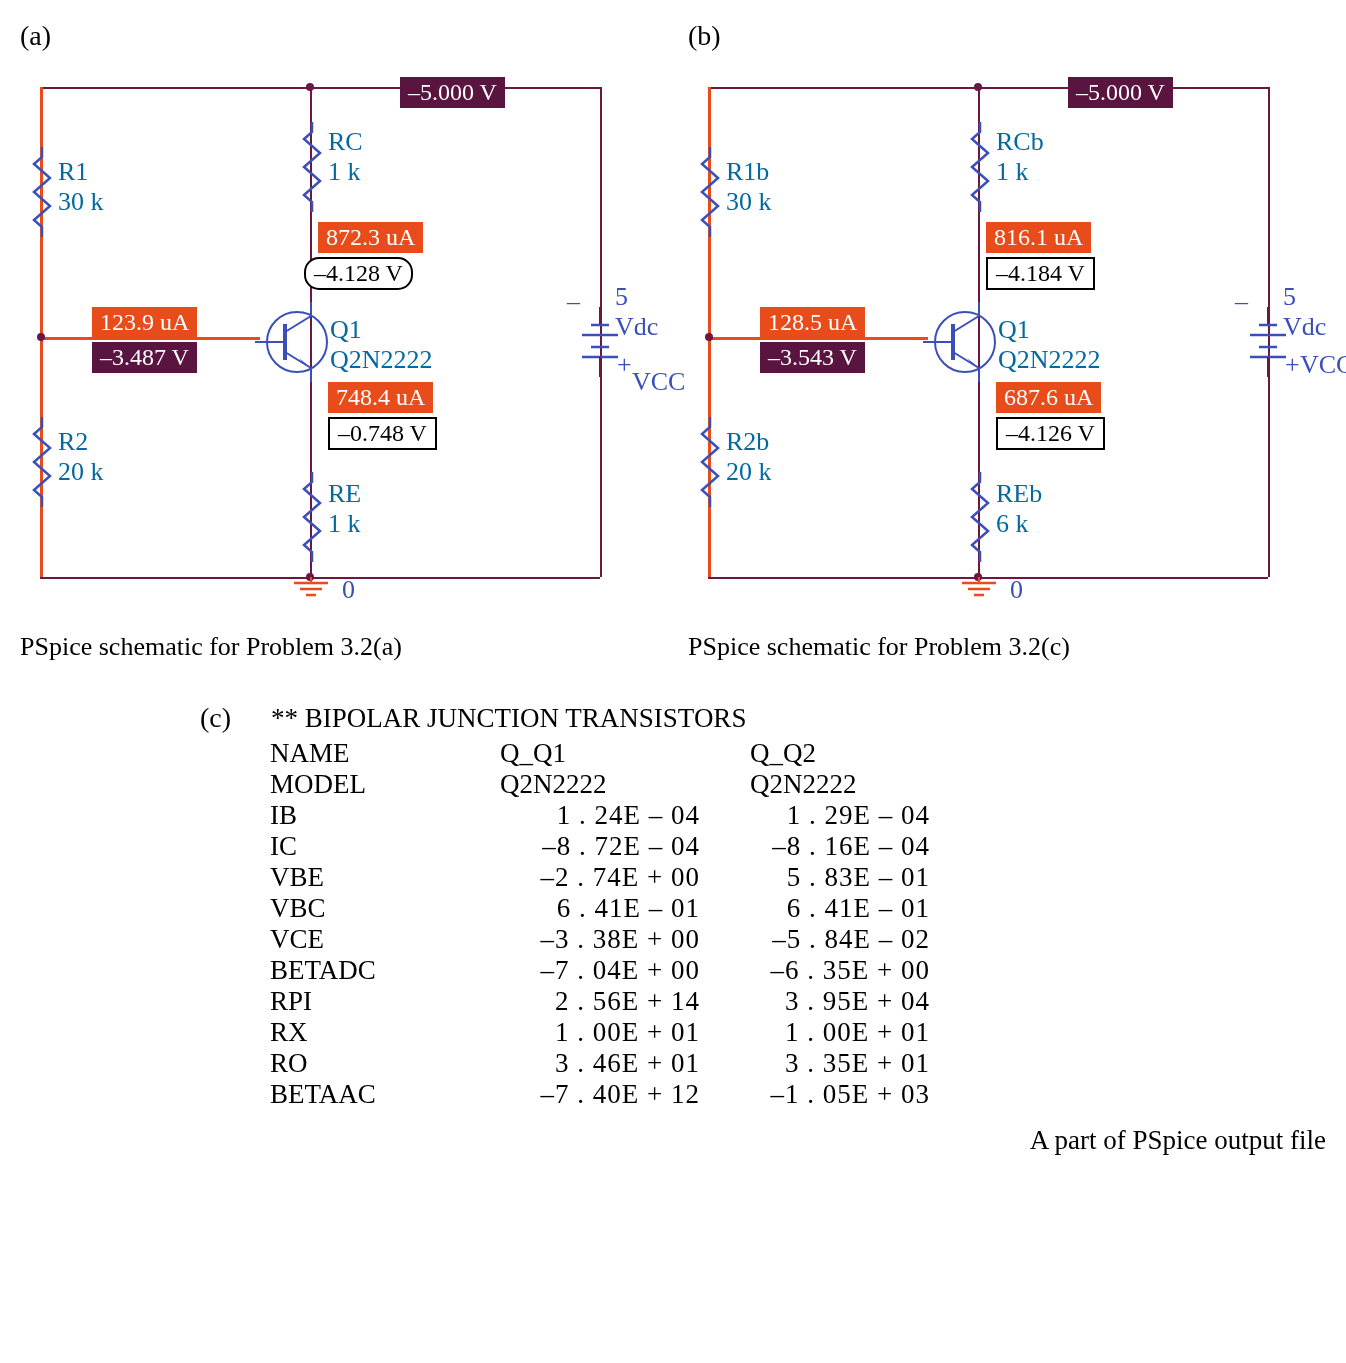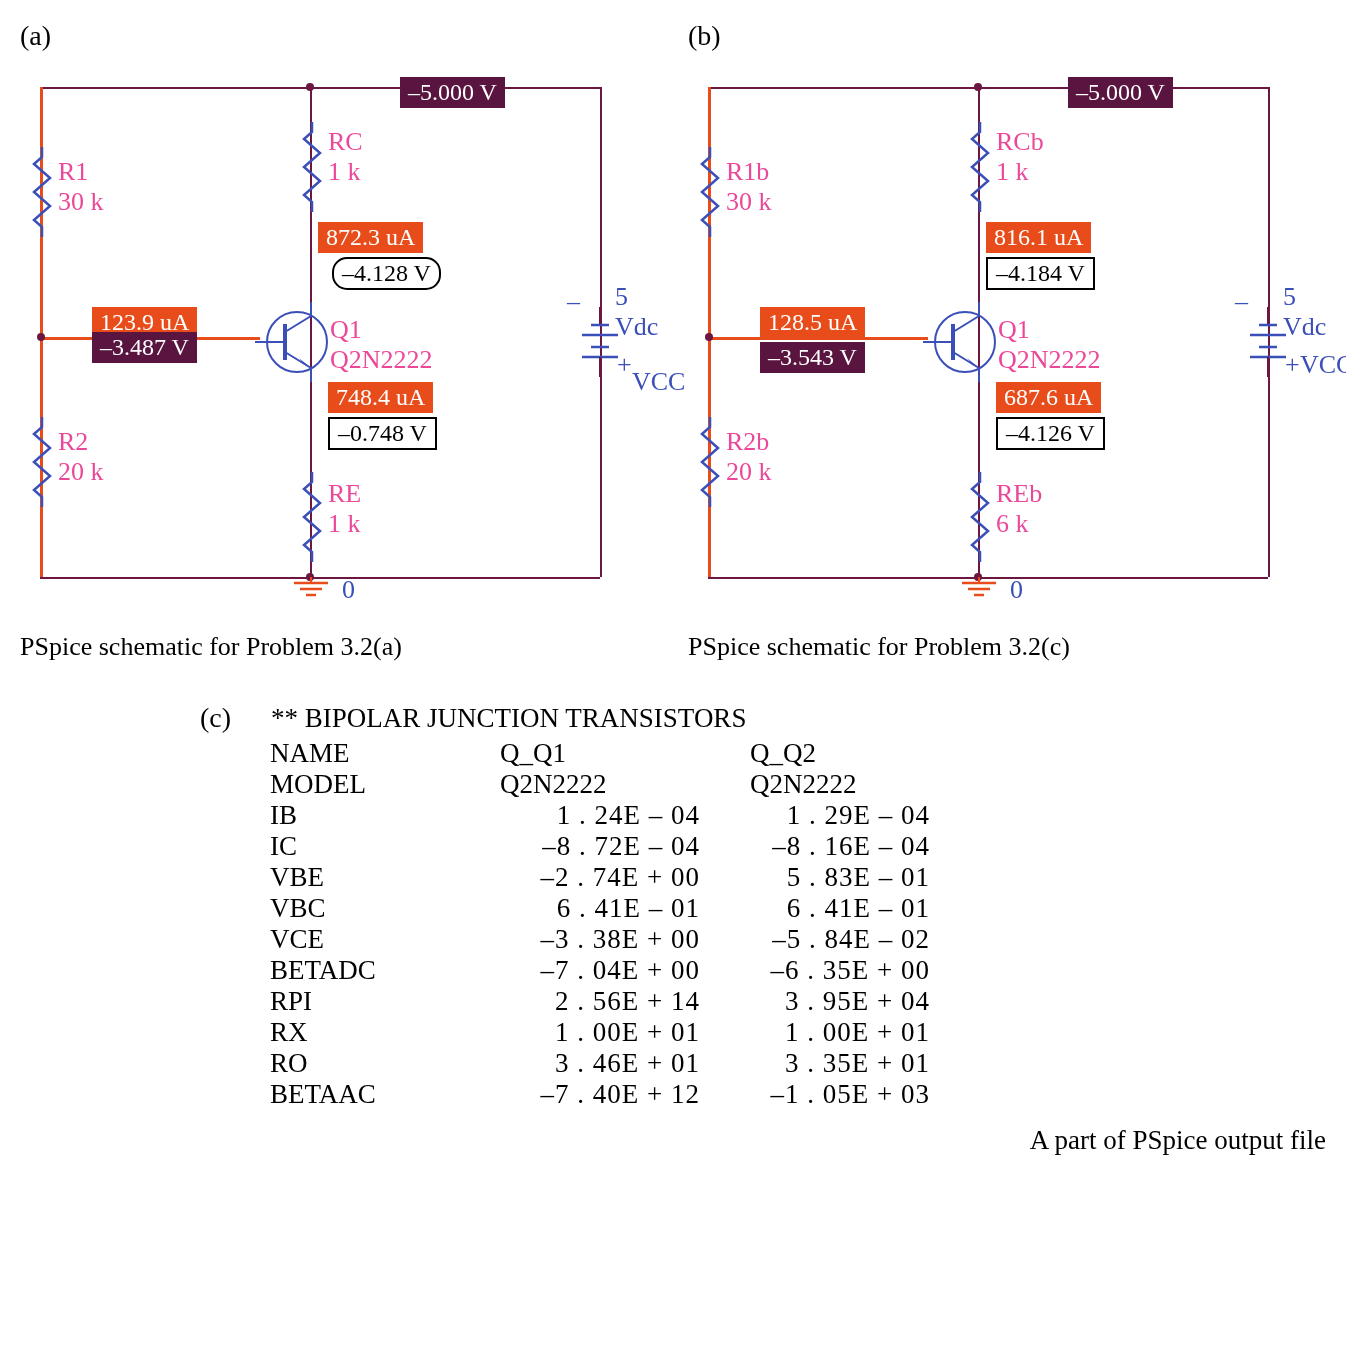--- a/index.html
+++ b/index.html
@@ -40,21 +40,21 @@
     }
     .node {
       position: absolute;
       width: 8px; height: 8px;
       background: #6b1742;
       border-radius: 50%;
       transform: translate(-50%,-50%);
     }
     .res-label { 
       position: absolute; 
-      color: #ec4899; 
+      color: #0369a1; 
       font-size: 26px; 
       line-height: 1.15;
     }
     .meas-red {
       position: absolute; 
       background: #e84c1a;
       color: #fff;
       font-size: 24px;
       padding: 2px 8px;
     }
@@ -162,24 +162,24 @@
         <line x1="56" y1="14" x2="56" y2="0" stroke="#3a4fb8" stroke-width="2"></line>
         <line x1="30" y1="50" x2="56" y2="66" stroke="#3a4fb8" stroke-width="2"></line>
         <line x1="56" y1="66" x2="56" y2="80" stroke="#3a4fb8" stroke-width="2"></line>
         <polygon points="50,63 44,56 56,66" fill="#3a4fb8"></polygon>
       </svg>
       <div class="res-label" style="left:310px; top:248px;">
         <span>Q1</span><br><span>Q2N2222</span>
       </div>
 
       <div class="meas-red" style="left:298px; top:155px;">872.3 uA</div>
-      <div class="meas-box" style="left:312px; top:190px;border-radius:15px;">–4.128 V</div>
+      <div class="meas-box" style="left:284px; top:190px;border-radius:15px;">–4.128 V</div>
 
       <div class="meas-red" style="left:72px; top:240px;">123.9 uA</div>
-      <div class="meas-purple" style="left:72px; top:265px;">–3.487 V</div>
+      <div class="meas-purple" style="left:72px; top:275px;">–3.487 V</div>
 
       <div class="meas-red" style="left:308px; top:315px;">748.4 uA</div>
       <div class="meas-box" style="left:308px; top:350px;">–0.748 V</div>
 
       <svg style="left:268px; top:510px;" width="46" height="26">
         <line x1="23" y1="0" x2="23" y2="6" stroke="#e84c1a" stroke-width="2"></line>
         <line x1="6" y1="6" x2="40" y2="6" stroke="#e84c1a" stroke-width="2.5"></line>
         <line x1="12" y1="12" x2="34" y2="12" stroke="#e84c1a" stroke-width="2.5"></line>
         <line x1="18" y1="18" x2="28" y2="18" stroke="#e84c1a" stroke-width="2.5"></line>
       </svg>

